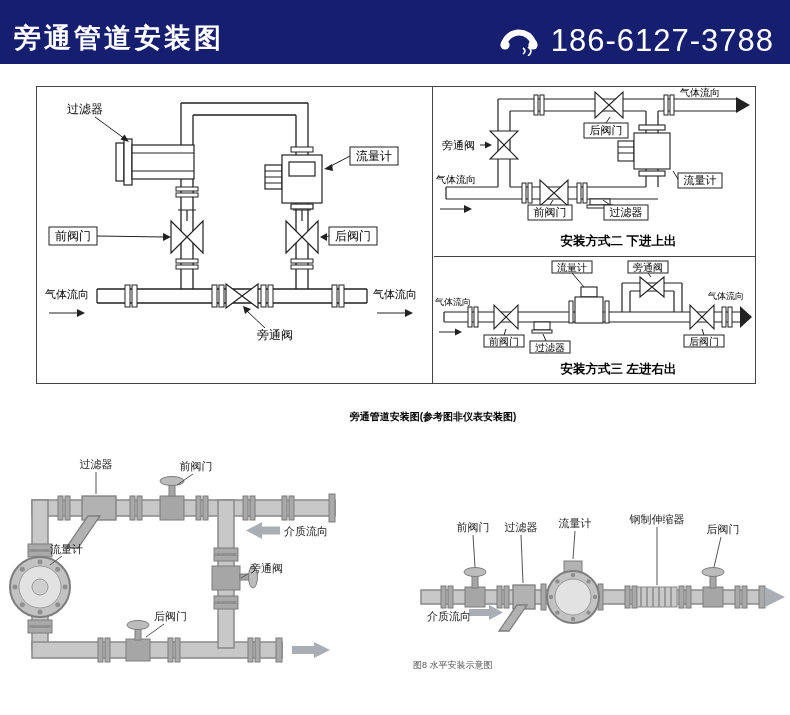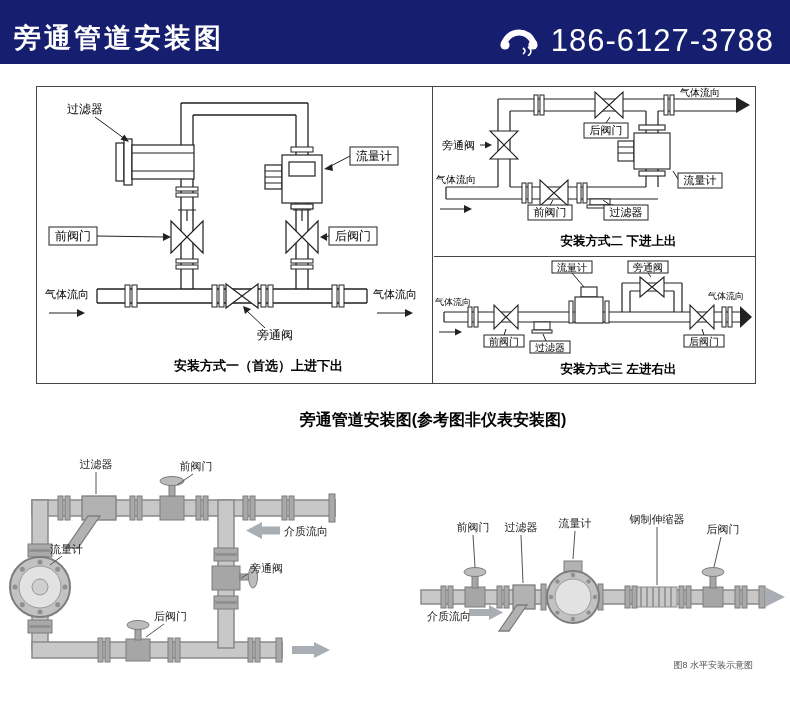--- a/index.html
+++ b/index.html
@@ -22,26 +22,26 @@
   .schematic{position:absolute;top:86px;left:36px;width:718px;height:296px;border:1px solid #444;background:#fff;}
   .panel1{position:absolute;top:0;left:0;width:396px;height:296px;border-right:1px solid #444;box-sizing:border-box;}
   .rightcol{position:absolute;top:0;left:397px;width:321px;height:296px;}
   .panel2{position:absolute;top:0;left:0;width:321px;height:170px;border-bottom:1px solid #444;box-sizing:border-box;}
   .panel3{position:absolute;top:170px;left:0;width:321px;height:126px;box-sizing:border-box;}
   .panel-caption{position:absolute;left:0;width:100%;text-align:center;font-weight:bold;font-size:13px;margin-left:24px;}
   svg text{font-family:"Liberation Sans","DejaVu Sans",sans-serif;}
   
   .subtitle{
     position:absolute;top:410px;left:0;width:100%;box-sizing:border-box;padding-left:76px;
-    text-align:center;font-size:16px;font-weight:bold;
+    text-align:center;font-size:10px;font-weight:bold;
   }
   
   .figure7{position:absolute;top:452px;left:0;width:395px;height:252px;}
   .figure8{position:absolute;top:505px;left:413px;width:377px;height:175px;}
-  .fig-caption{width:340px;text-align:right;font-size:9px;color:#555;}
+  .fig-caption{width:340px;text-align:left;font-size:9px;color:#555;}
 </style>
 </head>
 <body>
 
 <div class="header">
   <div class="title-wrap">
     <span class="title">旁通管道安装图</span>
   </div>
   <div class="phone-wrap">
     <svg width="40" height="30" viewBox="0 0 40 30">
@@ -144,21 +144,20 @@
 
         <text x="8" y="211" font-size="11">气体流向</text>
         <path d="M12,226 L42,226" stroke="#222" fill="none"></path>
         <polygon points="48,226 40,222 40,230" fill="#222"></polygon>
 
         <text x="336" y="211" font-size="11">气体流向</text>
         <path d="M340,226 L370,226" stroke="#222" fill="none"></path>
         <polygon points="376,226 368,222 368,230" fill="#222"></polygon>
       </g>
     </svg>
-    <div class="panel-caption" style="bottom:8px;">安装方式一（首选）上进下出</div>
   </div>
 
   <div class="rightcol">
 
     <div class="panel2">
       <svg width="319" height="136" viewBox="0 0 319 136">
         <g stroke="#222" stroke-width="1.2" fill="none">
           <path d="M64,12 H302 M76,24 H212 M224,24 H302"></path>
           <path d="M64,12 V100 M76,24 V100"></path>
           <path d="M212,24 V100 M224,24 V100"></path>

